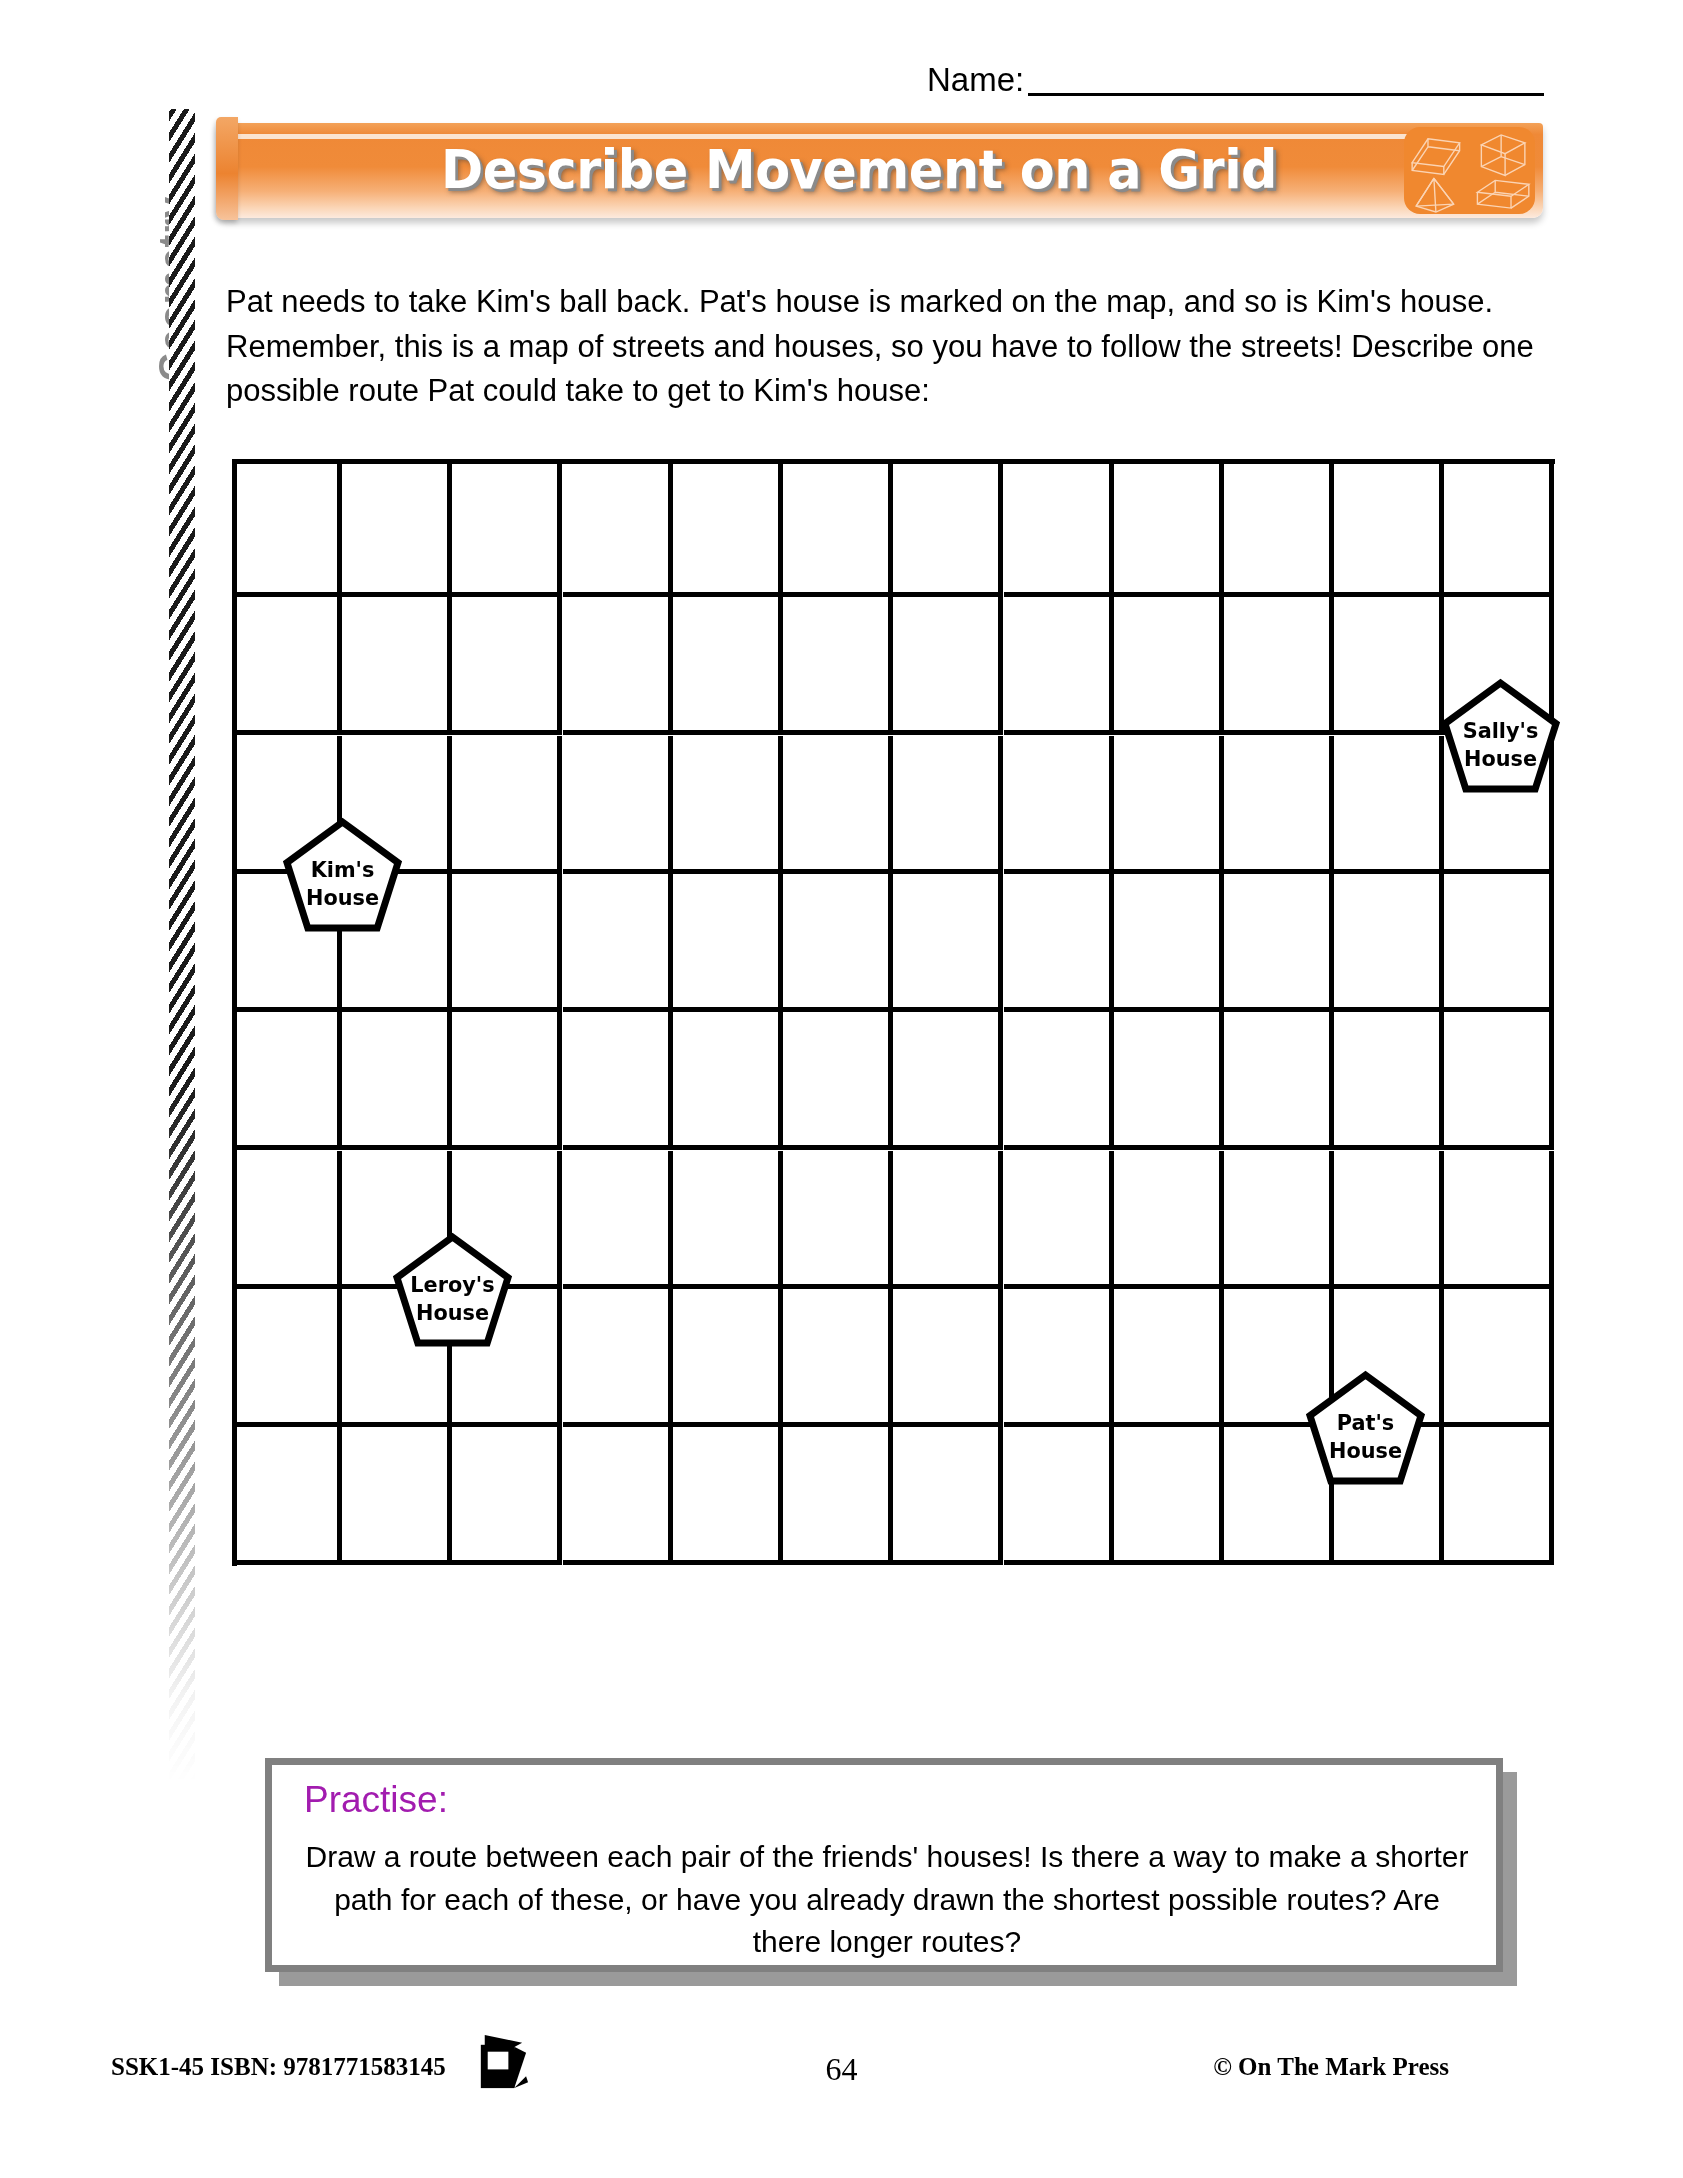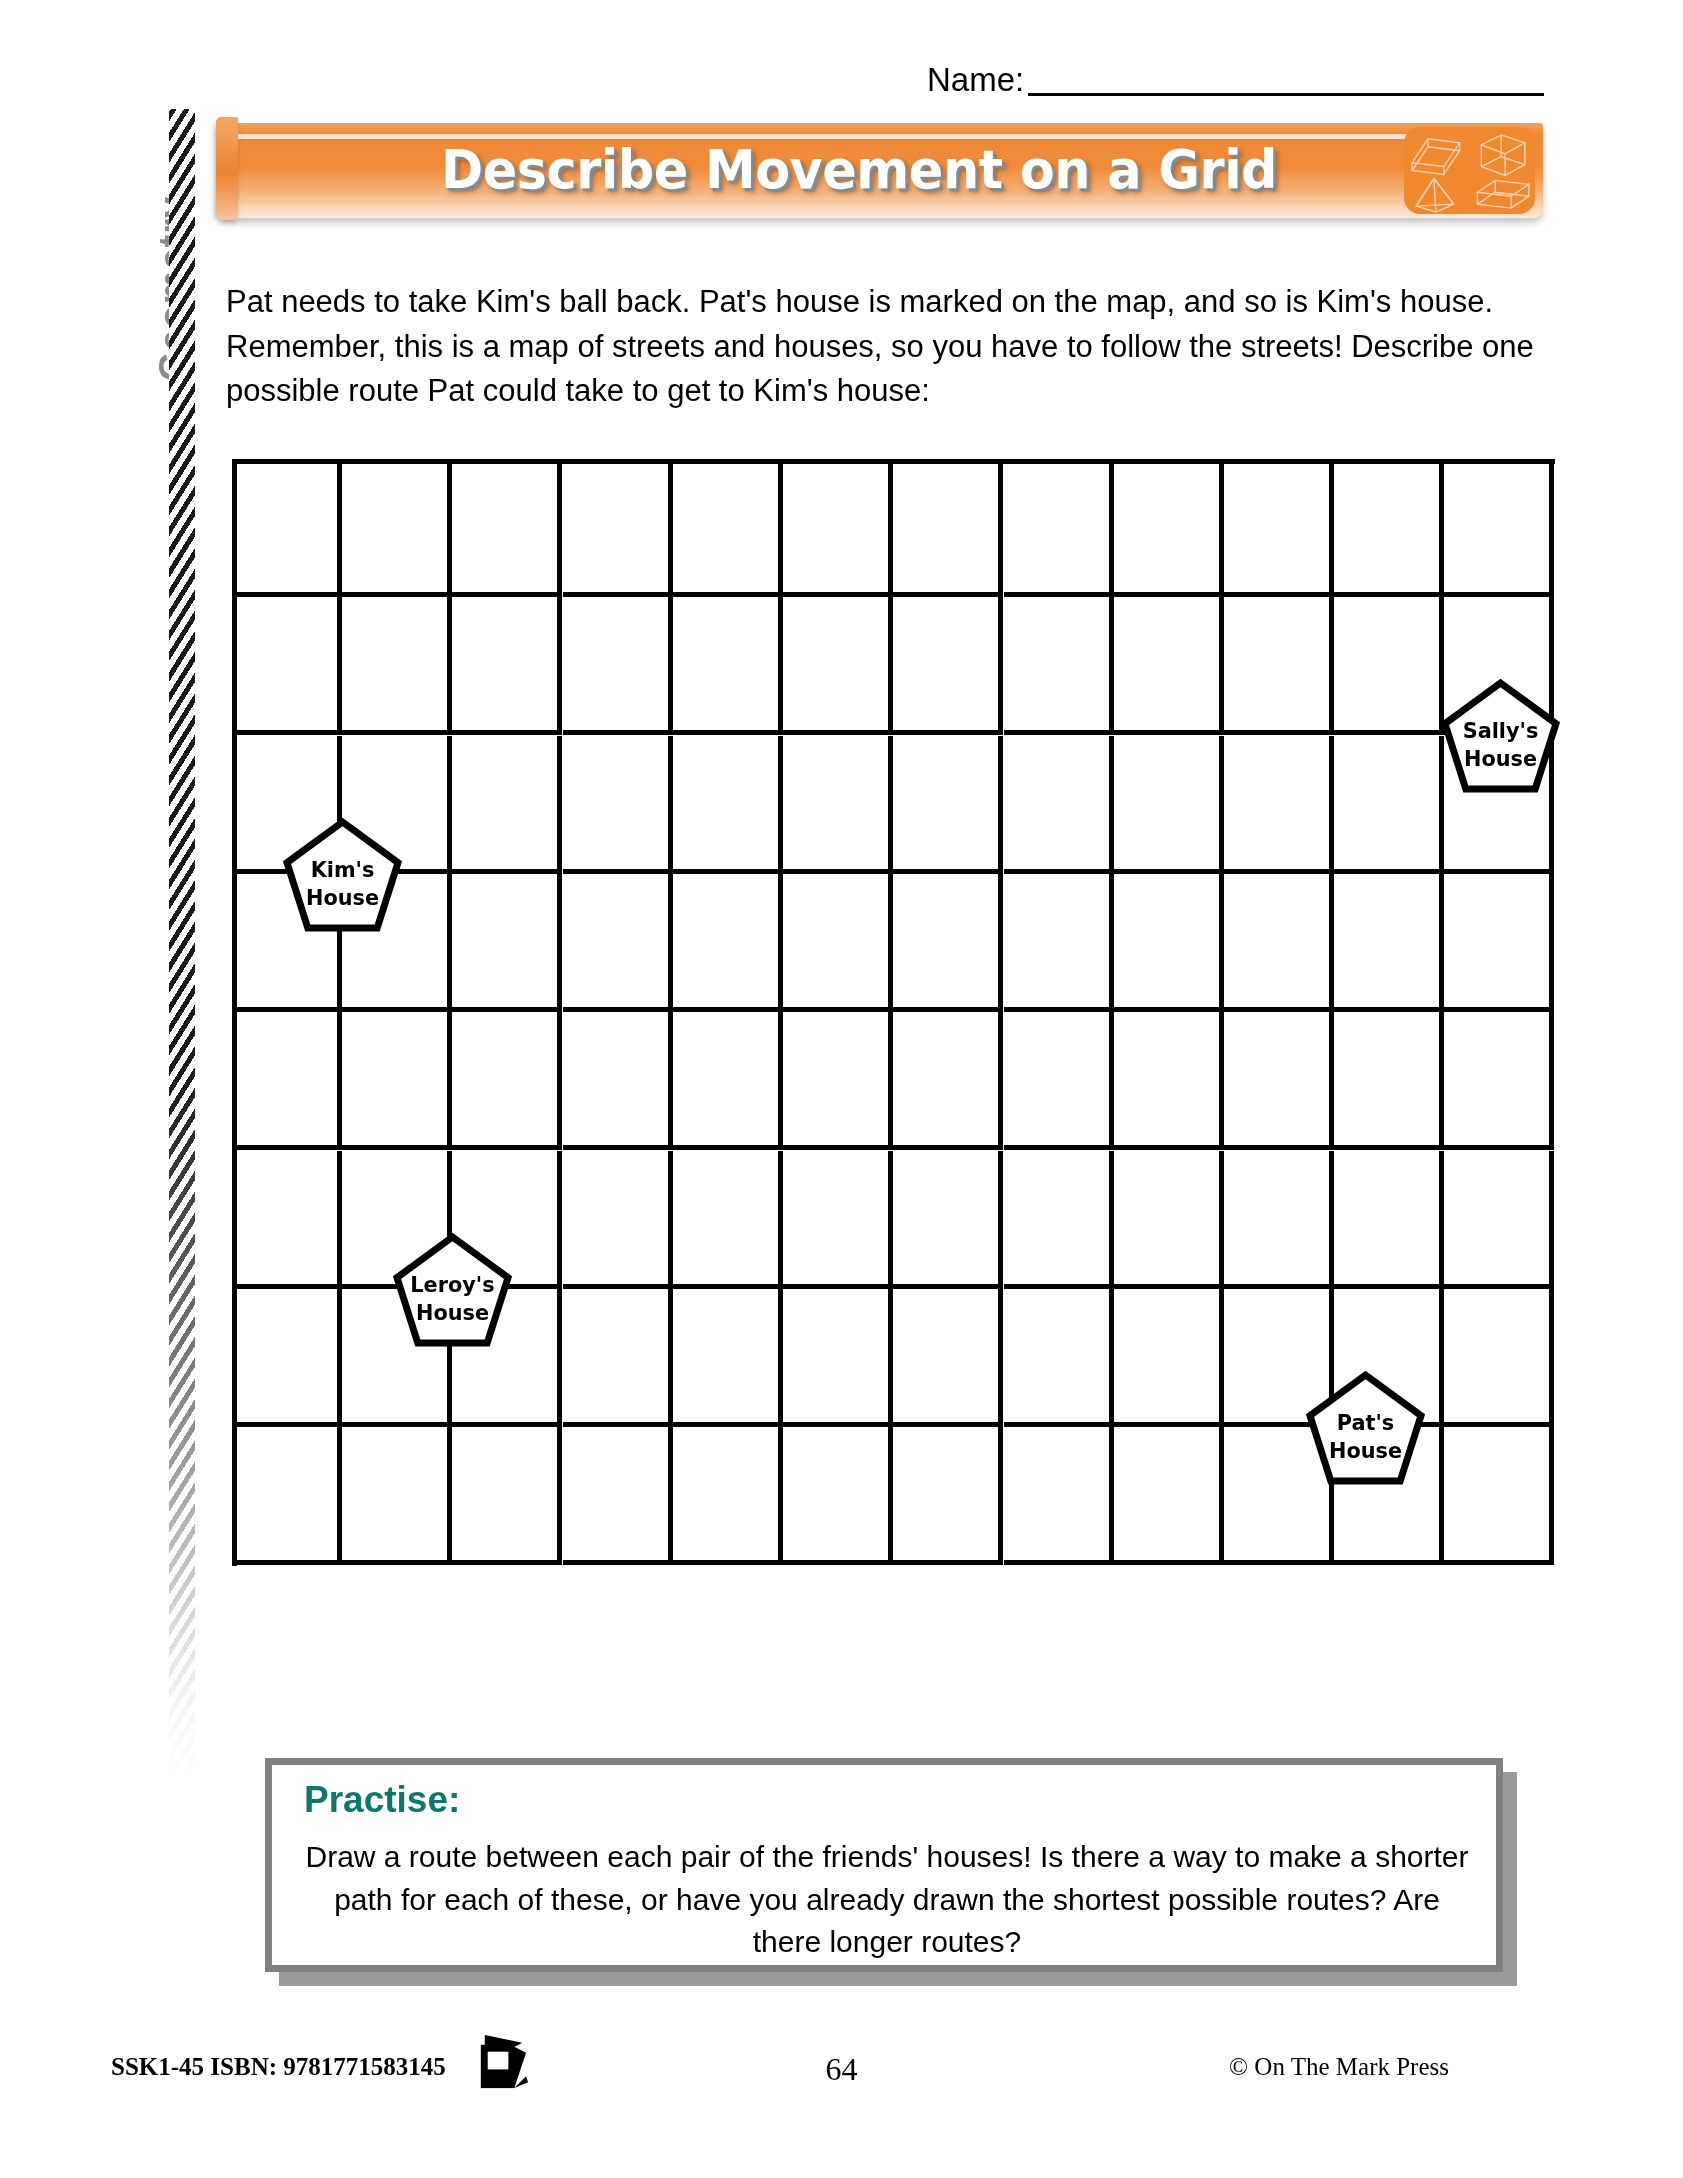--- a/index.html
+++ b/index.html
@@ -206,22 +206,22 @@
     height: 214px;
     background: #ffffff;
     border: 7px solid #808080;
     box-sizing: border-box;
   }
   #practise-title {
     position: absolute;
     left: 32px;
     top: 14px;
     font-size: 37px;
-    font-weight: bold;
-    color: #0f766e;
+    font-weight: normal;
+    color: #a21caf;
   }
   #practise-body {
     position: absolute;
     left: 32px;
     top: 71px;
     width: 1166px;
     font-size: 30px;
     line-height: 1.42;
     color: #000;
     text-align: center;
@@ -261,21 +261,21 @@
     font-family: "Liberation Serif", serif;
     font-size: 32px;
     color: #000;
   }
   #footer-right {
     position: absolute;
     right: 111px;
     top: 6px;
     font-family: "Liberation Serif", serif;
     font-size: 25px;
-    font-weight: normal;
+    font-weight: bold;
     color: #000;
     white-space: nowrap;
   }
 </style>
 </head>
 <body>
 
 <div id="name-row">
   <span id="name-label">Name:</span>
   <span id="name-rule"></span>

